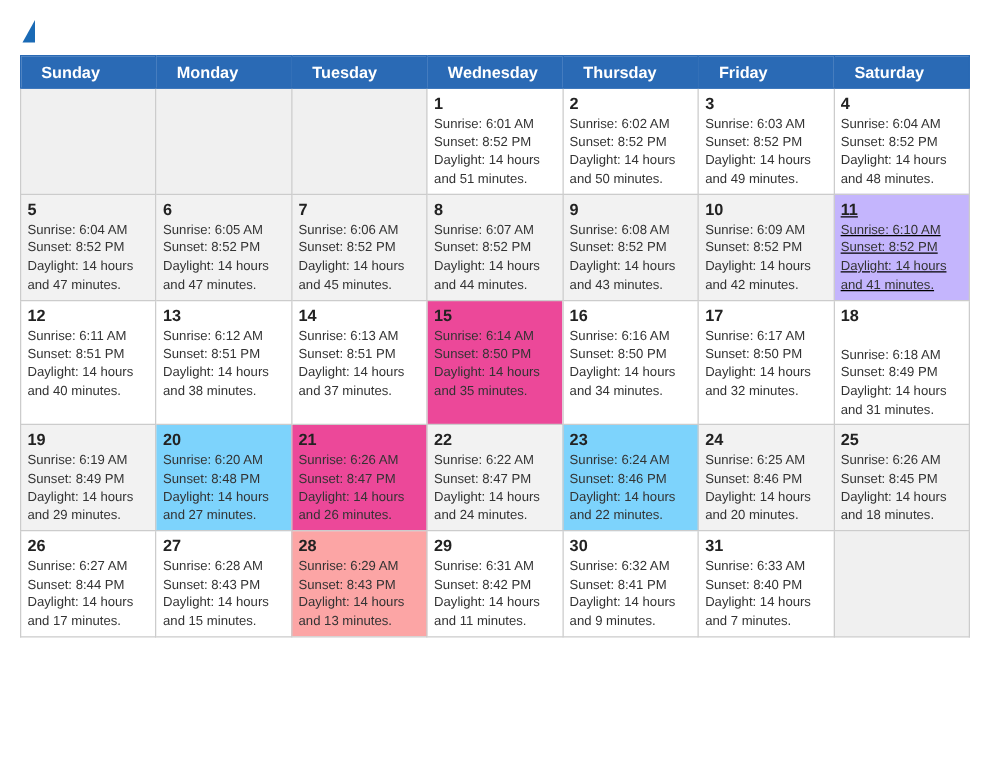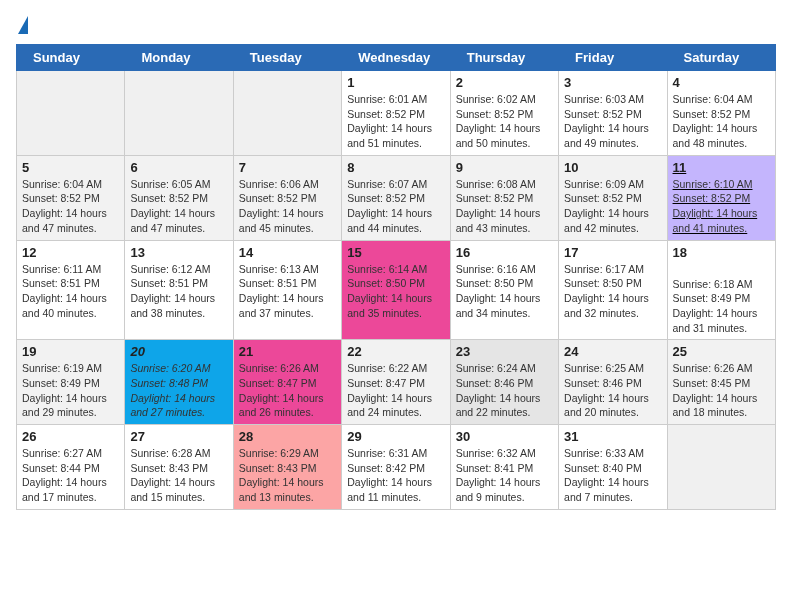--- a/index.html
+++ b/index.html
@@ -247,42 +247,42 @@
         </td>
       </tr>
       <tr>
         <td style="background: rgb(242, 242, 242);">
           <span class="day-num">19</span>
           <div class="day-info" style="white-space: pre-line;">Sunrise: 6:19 AM
 Sunset: 8:49 PM
 Daylight: 14 hours
 and 29 minutes.</div>
         </td>
-        <td style="background: #0ea5e9; font-style: italic;">
+        <td style="background: #7dd3fc;">
           <span class="day-num">20</span>
           <div class="day-info" style="white-space: pre-line;">Sunrise: 6:20 AM
 Sunset: 8:48 PM
 Daylight: 14 hours
 and 27 minutes.</div>
         </td>
         <td style="background: #ec4899;">
           <span class="day-num">21</span>
           <div class="day-info" style="white-space: pre-line;">Sunrise: 6:26 AM
 Sunset: 8:47 PM
 Daylight: 14 hours
 and 26 minutes.</div>
         </td>
         <td style="background: rgb(242, 242, 242);">
           <span class="day-num">22</span>
           <div class="day-info" style="white-space: pre-line;">Sunrise: 6:22 AM
 Sunset: 8:47 PM
 Daylight: 14 hours
 and 24 minutes.</div>
         </td>
-        <td style="background: #e5e5e5;">
+        <td style="background: #7dd3fc;">
           <span class="day-num">23</span>
           <div class="day-info" style="white-space: pre-line;">Sunrise: 6:24 AM
 Sunset: 8:46 PM
 Daylight: 14 hours
 and 22 minutes.</div>
         </td>
         <td style="background: rgb(242, 242, 242);">
           <span class="day-num">24</span>
           <div class="day-info" style="white-space: pre-line;">Sunrise: 6:25 AM
 Sunset: 8:46 PM

